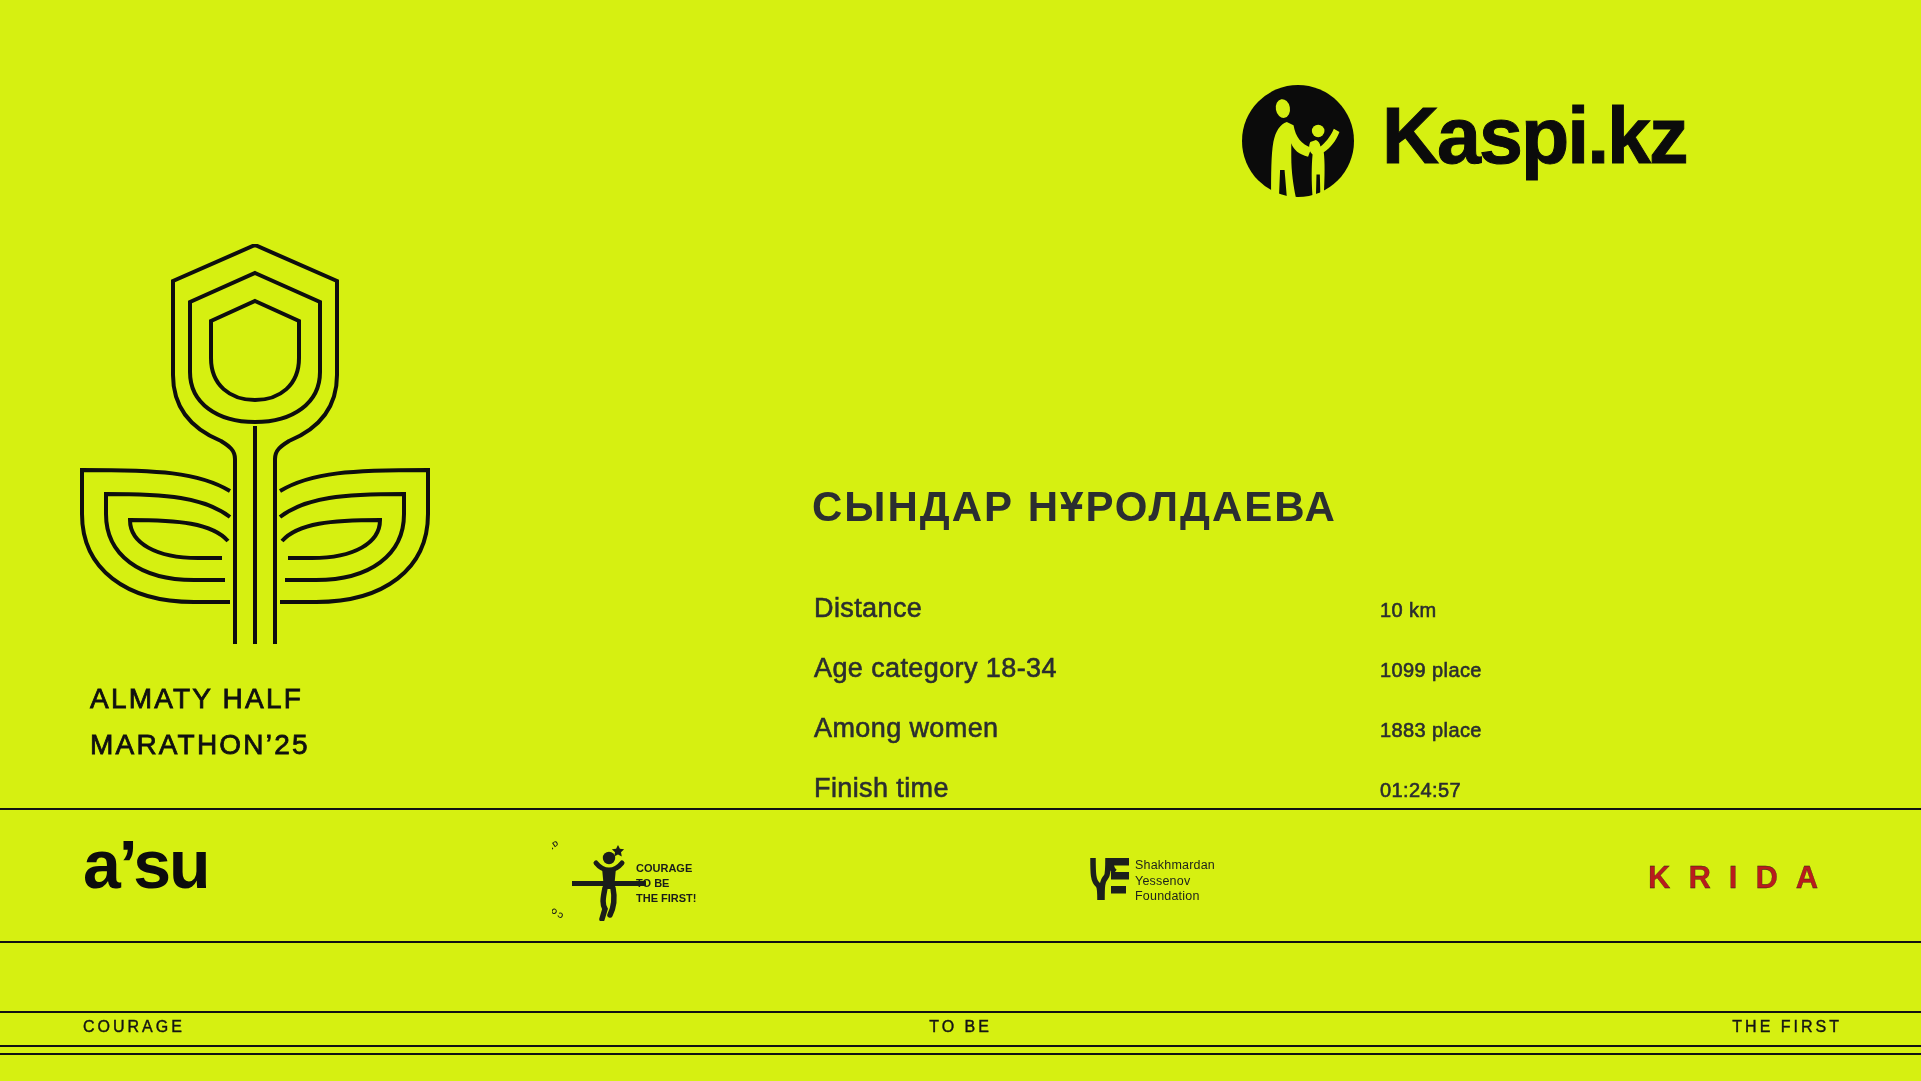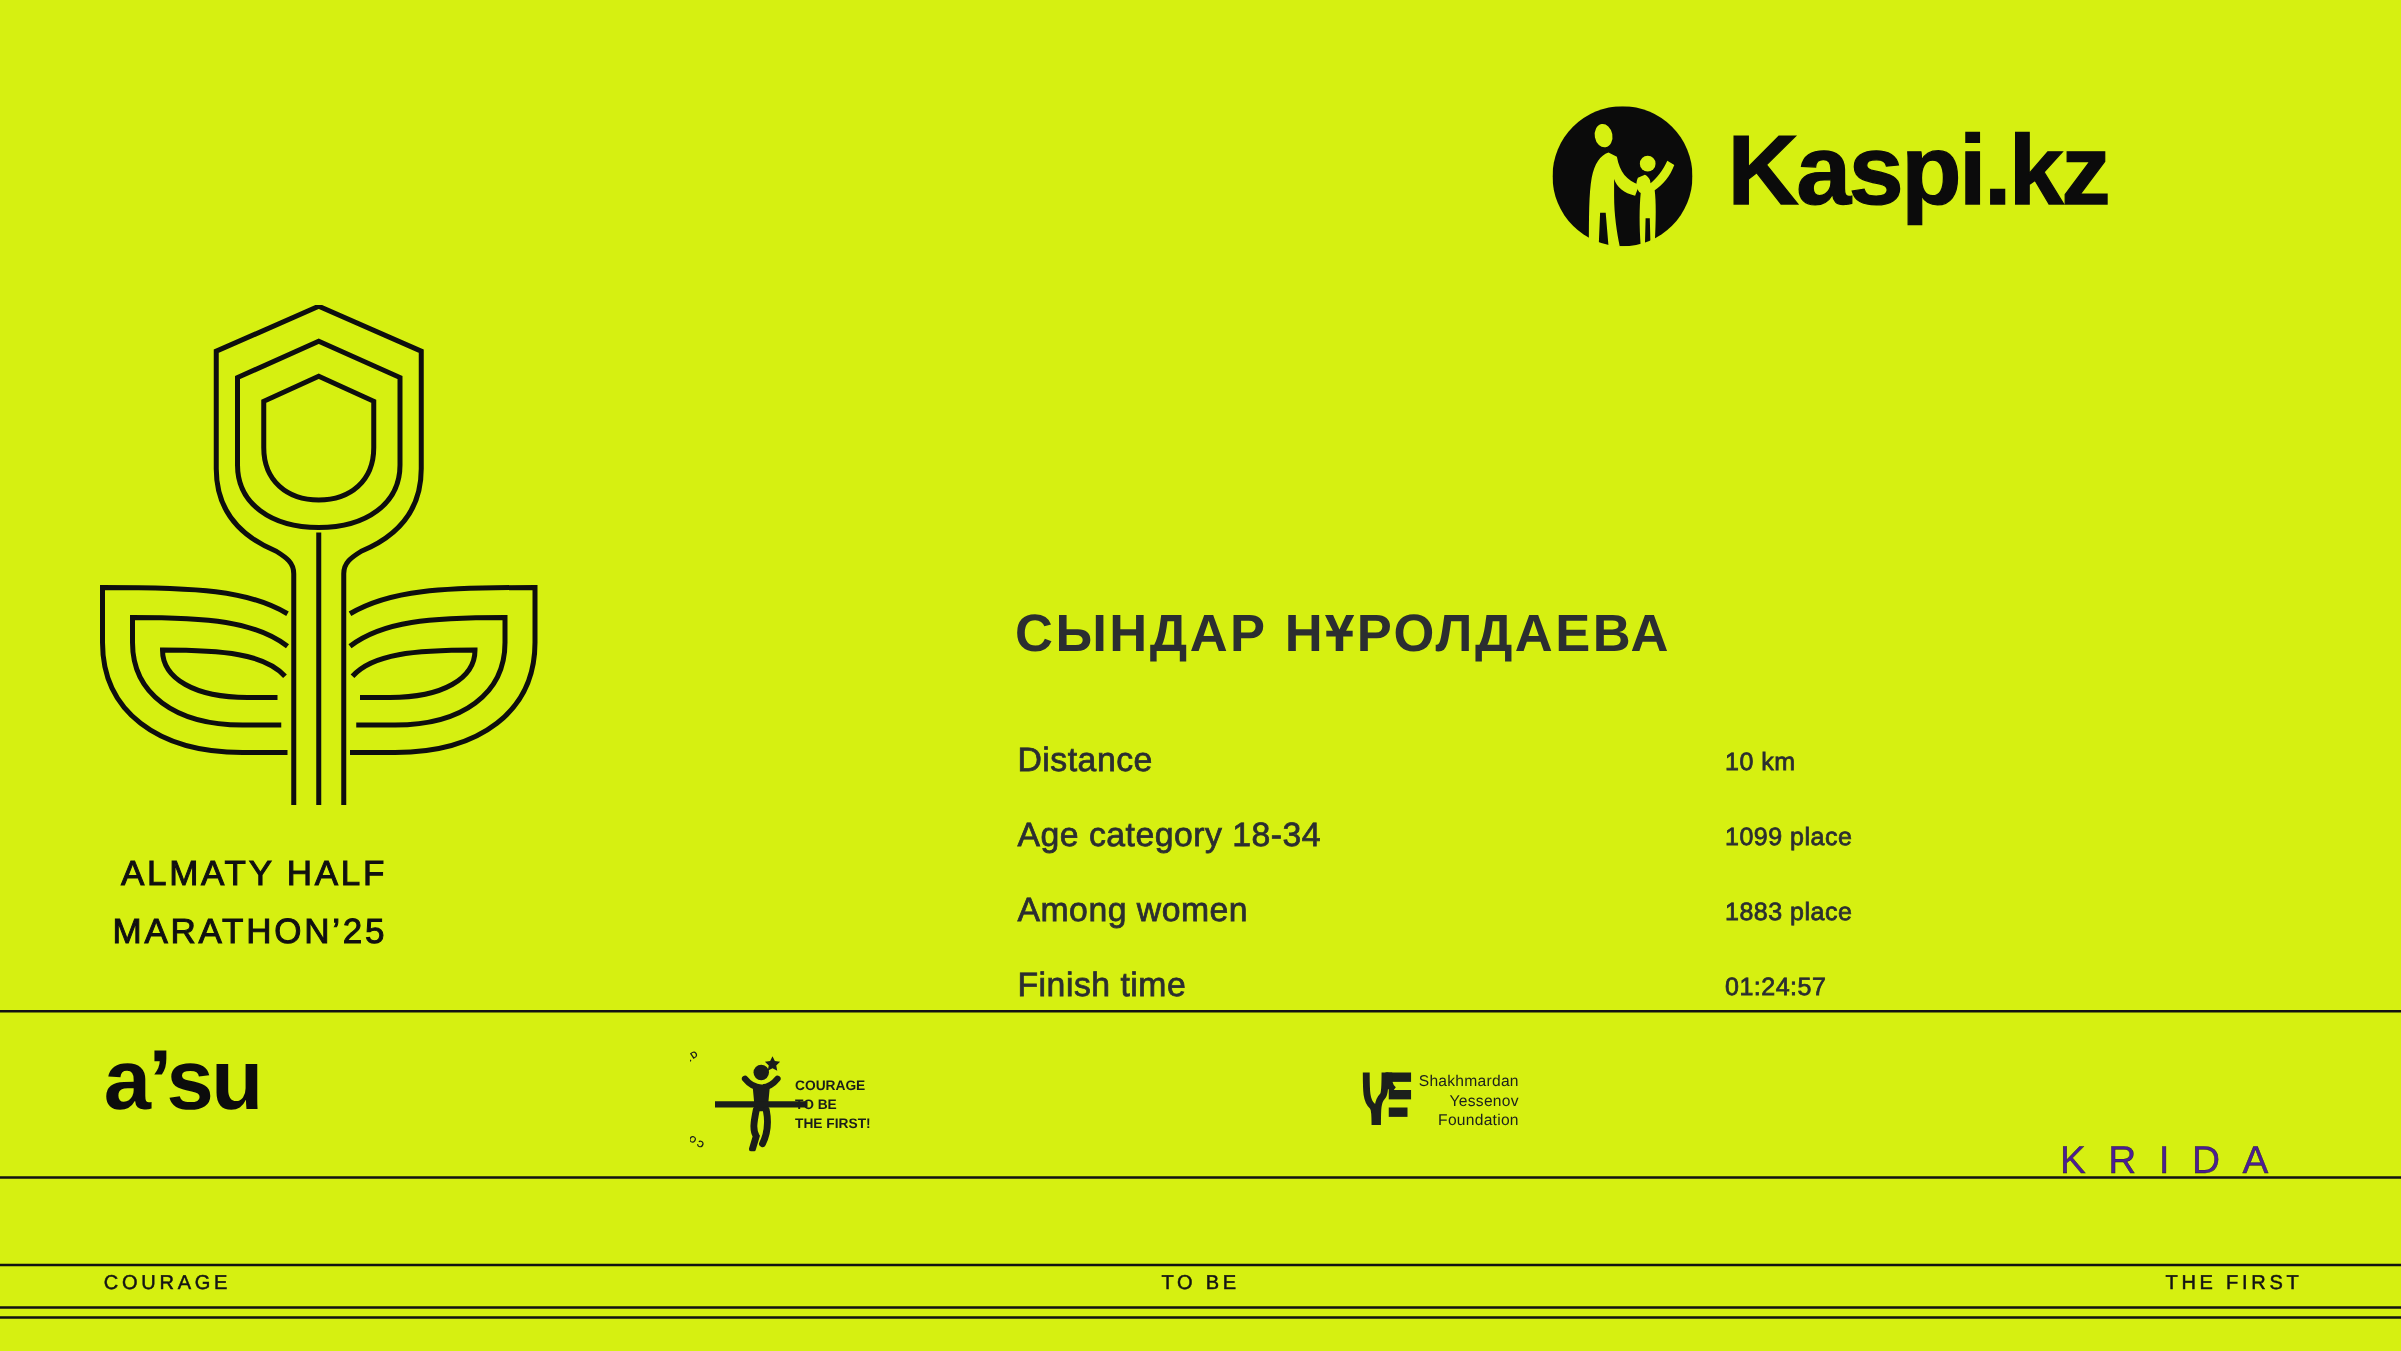--- a/index.html
+++ b/index.html
@@ -6,21 +6,20 @@
     --bg:#d6f011;
     --ink:#0e0e0e;
     --ink-soft:#2b2e30;
   }
   html,body{margin:0;padding:0;background:#fff;}
   .canvas{
     position:relative;width:1921px;height:1081px;overflow:hidden;
     background:var(--bg);
     font-family:"Liberation Sans",sans-serif;
     color:var(--ink);
-    text-align:right;
   }
   .abs{position:absolute;}
 
   
   .kaspi{left:1242px;top:85px;display:flex;align-items:flex-start;}
   .kaspi-icon{width:112px;height:112px;display:block;}
   .kaspi-word{
     position:absolute;left:140px;top:11px;
     font-size:79px;font-weight:700;letter-spacing:-2px;line-height:1;
     color:#0b0b0b;-webkit-text-stroke:1px #0b0b0b;white-space:nowrap;
@@ -67,23 +66,23 @@
     font-size:68px;line-height:1;font-weight:700;letter-spacing:-2px;
     color:#0c0c0c;white-space:nowrap;
   }
   .cfund{left:552px;top:836px;}
   .yessenov{left:1089px;top:857px;display:flex;text-decoration:underline;}
   .yessenov-text{
     position:absolute;left:46px;top:1px;
     font-size:12.5px;line-height:15.5px;color:#1c201c;letter-spacing:0.2px;white-space:nowrap;
   }
   .krida{
-    left:1648px;top:912px;
-    font-size:31px;line-height:1;letter-spacing:18px;font-weight:400;
-    color:#4c1d95;-webkit-text-stroke:0.3px #1e1e1e;white-space:nowrap;
+    left:1648px;top:862px;
+    font-size:31px;line-height:1;letter-spacing:18px;font-weight:700;
+    color:#b91c1c;-webkit-text-stroke:0.3px #1e1e1e;white-space:nowrap;
   }
 
   
   .footer-text{
     top:1019px;font-size:16px;line-height:1;letter-spacing:3px;font-weight:500;
     color:#141414;-webkit-text-stroke:0.4px #141414;white-space:nowrap;
   }
   .footer-left{left:83px;}
   .footer-center{left:50%;transform:translateX(-50%);}
   .footer-right{right:79px;}

